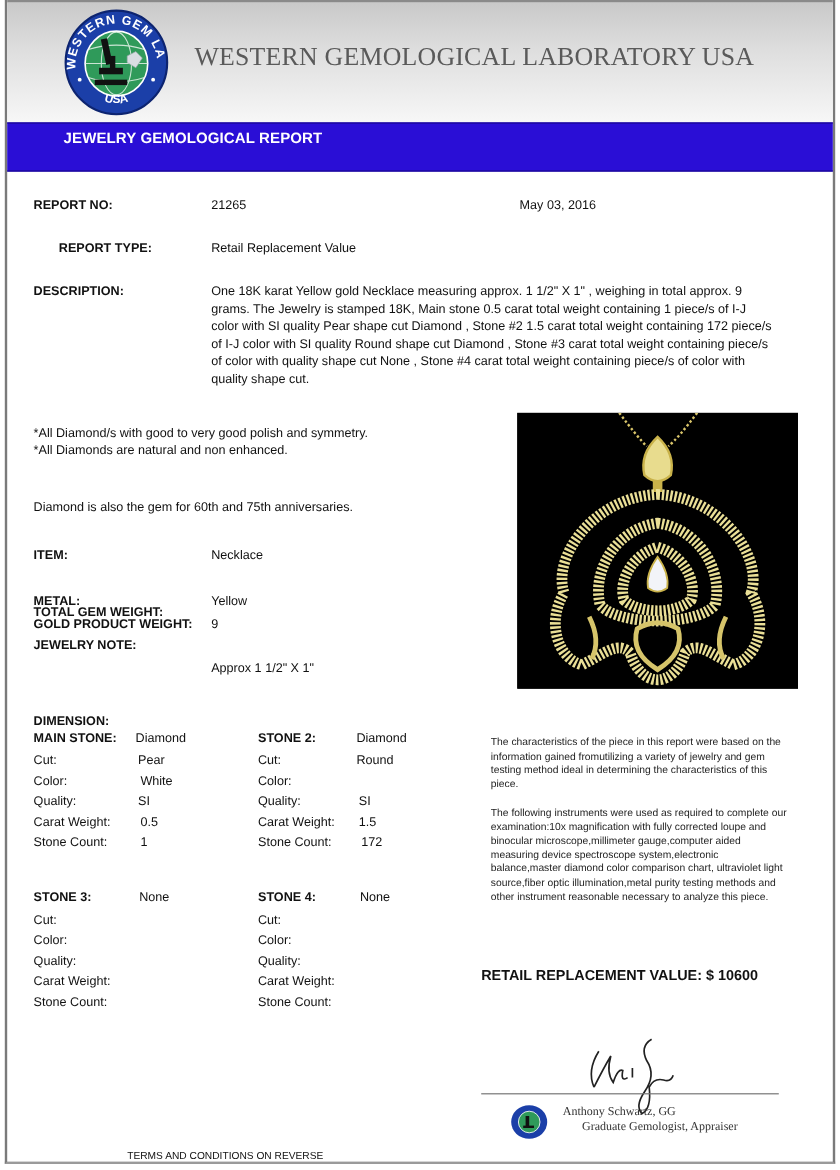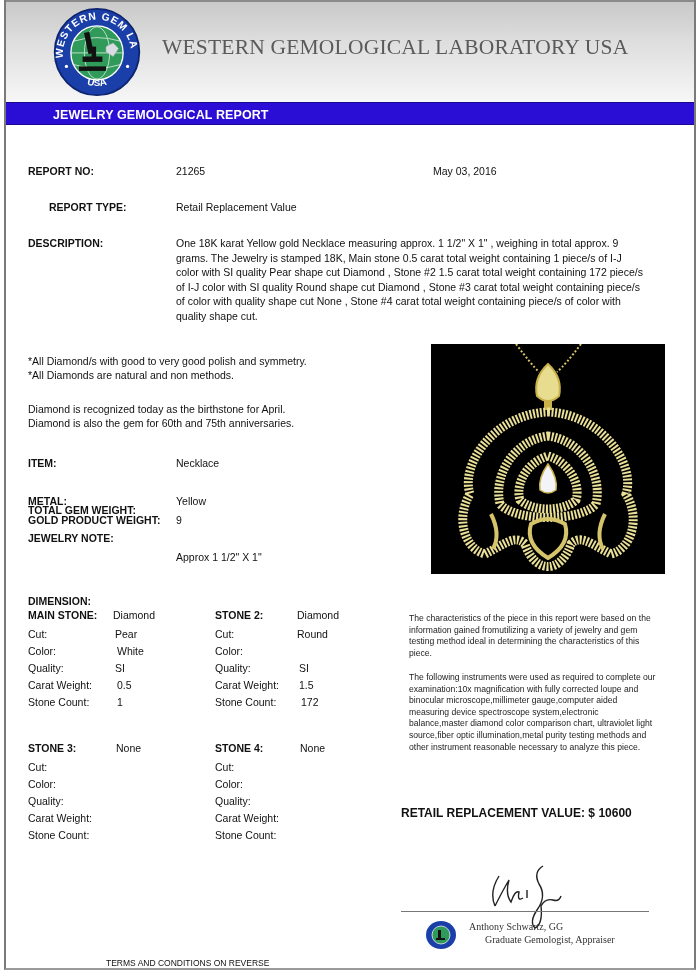--- a/index.html
+++ b/index.html
@@ -7,21 +7,21 @@
          font-family:"Liberation Sans", "DejaVu Sans", sans-serif; color:#111; }
   .page { position:absolute; left:4px; top:0; width:692px; height:970px;
           border-left:2px solid #7a7a7a; border-right:2px solid #7a7a7a; border-bottom:2px solid #9a9a9a;
           box-sizing:border-box; background:#fff; }
   .header { position:absolute; left:0; top:0; width:100%; height:102px;
             background:linear-gradient(#c9c9c9 0%, #dedede 40%, #f7f7f7 100%);
             border-top:2px solid #8a8a8a; box-sizing:border-box; }
   .logo { position:absolute; left:46px; top:5px; width:90px; height:90px; }
   .org-title { position:absolute; left:156px; top:33px; font-family:"Liberation Serif", "DejaVu Serif", serif;
                font-size:21.5px; color:#5a5a5a; letter-spacing:0.2px; }
-  .bar { position:absolute; left:0; top:102px; width:100%; height:23px; background:#2a0ed6;
+  .bar { position:absolute; left:0; top:102px; width:100%; height:41px; background:#2a0ed6;
          border-top:1px solid #1a0890; border-bottom:1px solid #1a0890; box-sizing:border-box; }
   .bar-title { position:absolute; left:47px; top:5px; color:#ffffff; font-weight:bold; font-size:12.5px;
                letter-spacing:0.1px; }
   .t { position:absolute; font-size:10.5px; line-height:14px; white-space:nowrap; }
   .b { font-weight:bold; }
   .desc { position:absolute; left:170px; top:236px; width:470px; font-size:10.5px; line-height:14.6px; white-space:normal; }
   .notes { position:absolute; left:22px; font-size:10.5px; line-height:14px; }
   .photo { position:absolute; left:425px; top:344px; width:234px; height:230px; background:#000; overflow:hidden; }
   .sidecol { position:absolute; left:403px; width:250px; font-size:8.6px; line-height:11.6px; color:#222; }
   .rrv { position:absolute; left:395px; top:806px; font-size:12px; font-weight:bold; }
@@ -74,22 +74,21 @@
   <div class="t" style="left:170px; top:164px;">21265</div>
   <div class="t" style="left:427px; top:164px;">May 03, 2016</div>
 
   <div class="t b" style="left:32px; top:200px;padding-left:11px;">REPORT TYPE:</div>
   <div class="t" style="left:170px; top:200px;">Retail Replacement Value</div>
 
   <div class="t b" style="left:22px; top:236px;">DESCRIPTION:</div>
   <div class="desc">One 18K karat Yellow gold Necklace measuring approx. 1 1/2" X 1" , weighing in total approx. 9 grams. The Jewelry is stamped 18K, Main stone 0.5 carat total weight containing 1 piece/s of I-J color with SI quality Pear shape cut Diamond , Stone #2 1.5 carat total weight containing 172 piece/s of I-J color with SI quality Round shape cut Diamond , Stone #3 carat total weight containing piece/s of color with quality shape cut None , Stone #4 carat total weight containing piece/s of color with quality shape cut.</div>
 
   <div class="notes" style="top:354px;">*All Diamond/s with good to very good polish and symmetry.</div>
-  <div class="notes" style="top:368px;">*All Diamonds are natural and non methods.</div>
-  <div class="notes" style="top:402px;">Diamond is recognized today as the birthstone for April.</div>
+  <div class="notes" style="top:368px;">*All Diamonds are natural and non enhanced.</div>
   <div class="notes" style="top:416px;">Diamond is also the gem for 60th and 75th anniversaries.</div>
 
   <div>
     <div class="t b" style="left:22px; top:456px;">ITEM:</div>
     <div class="t" style="left:170px; top:456px;">Necklace</div>
     <div class="t b" style="left:22px; top:475px;margin-top:28px;">TOTAL GEM WEIGHT:</div>
     <div class="t" style="left:170px; top:475px;"></div>
     <div class="t b" style="left:22px; top:494px;">METAL:</div>
     <div class="t" style="left:170px; top:494px;">Yellow</div>
     <div class="t b" style="left:22px; top:513px;">GOLD PRODUCT WEIGHT:</div>

